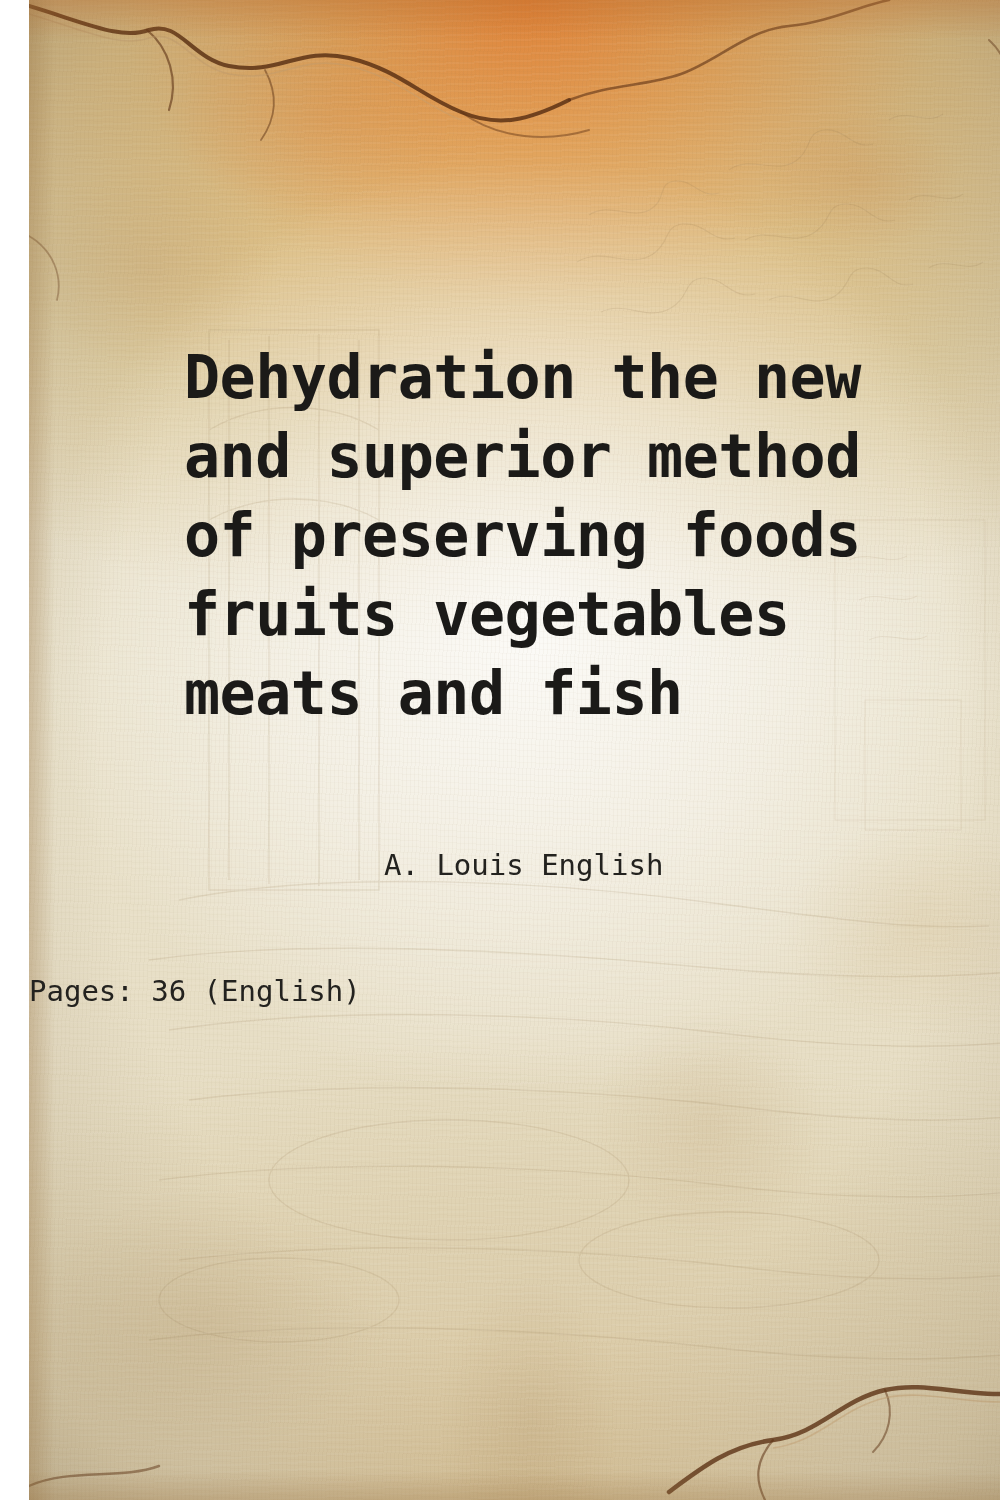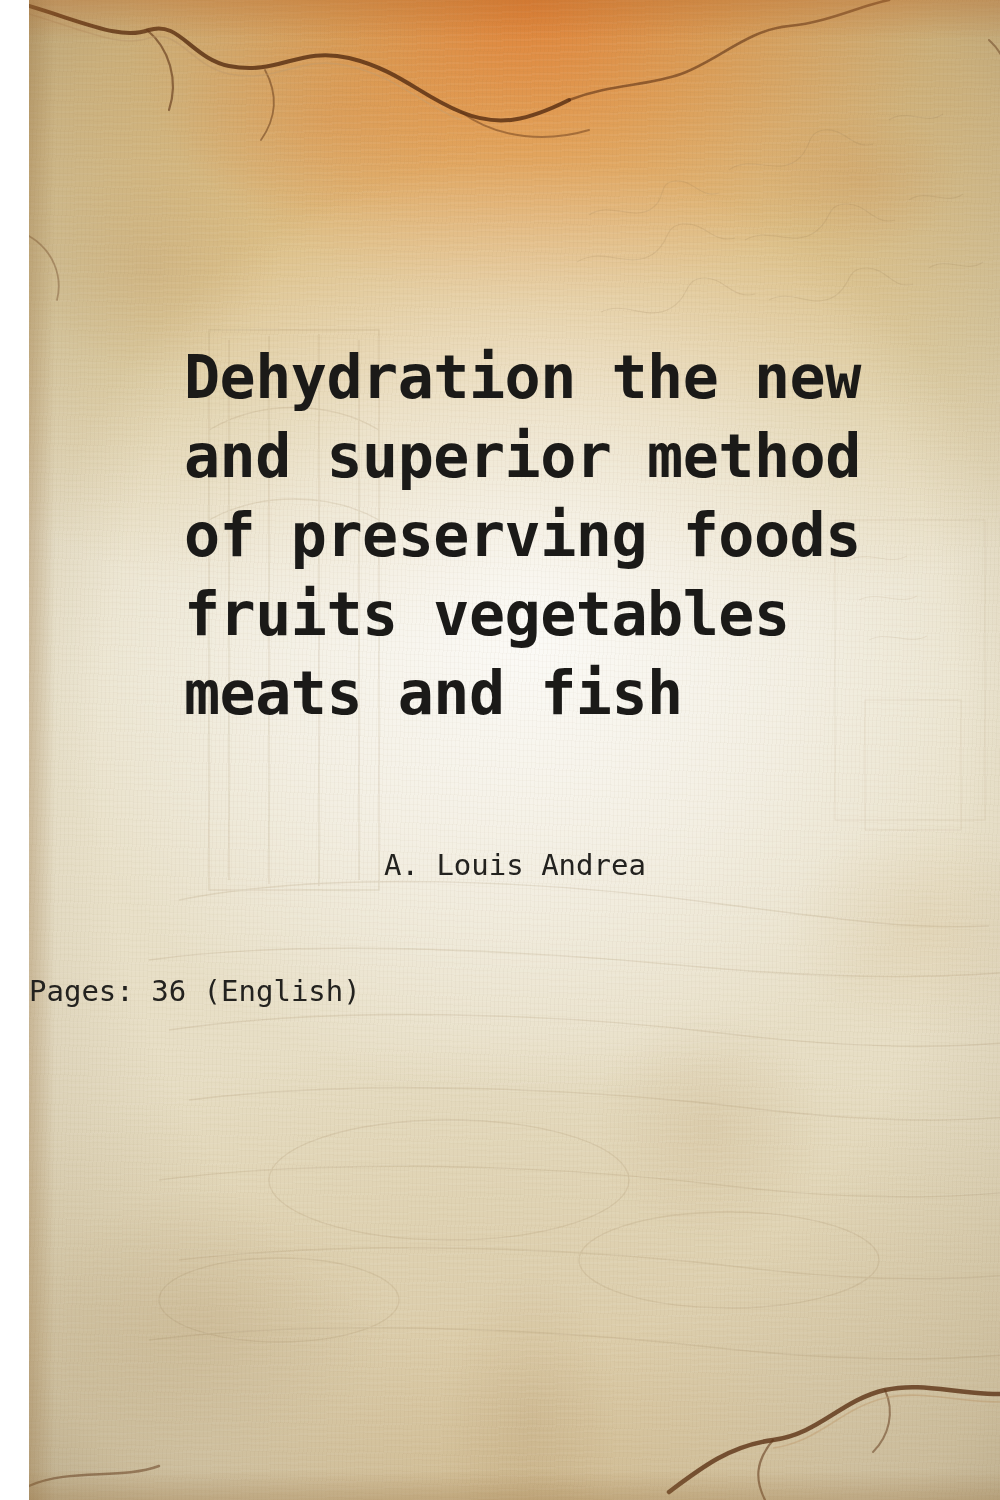--- a/index.html
+++ b/index.html
@@ -200,17 +200,17 @@
 
   <div class="vignette"></div>
   <div class="edge-wear"></div>
 
   <div class="text-layer">
     <div class="title">Dehydration the new
 and superior method
 of preserving foods
 fruits vegetables
 meats and fish</div>
-    <div class="author">A. Louis Andrea</div>
+    <div class="author">A. Louis English</div>
     <div class="pages">Pages: 36 (English)</div>
   </div>
 
 </div>
 
 </body></html>

